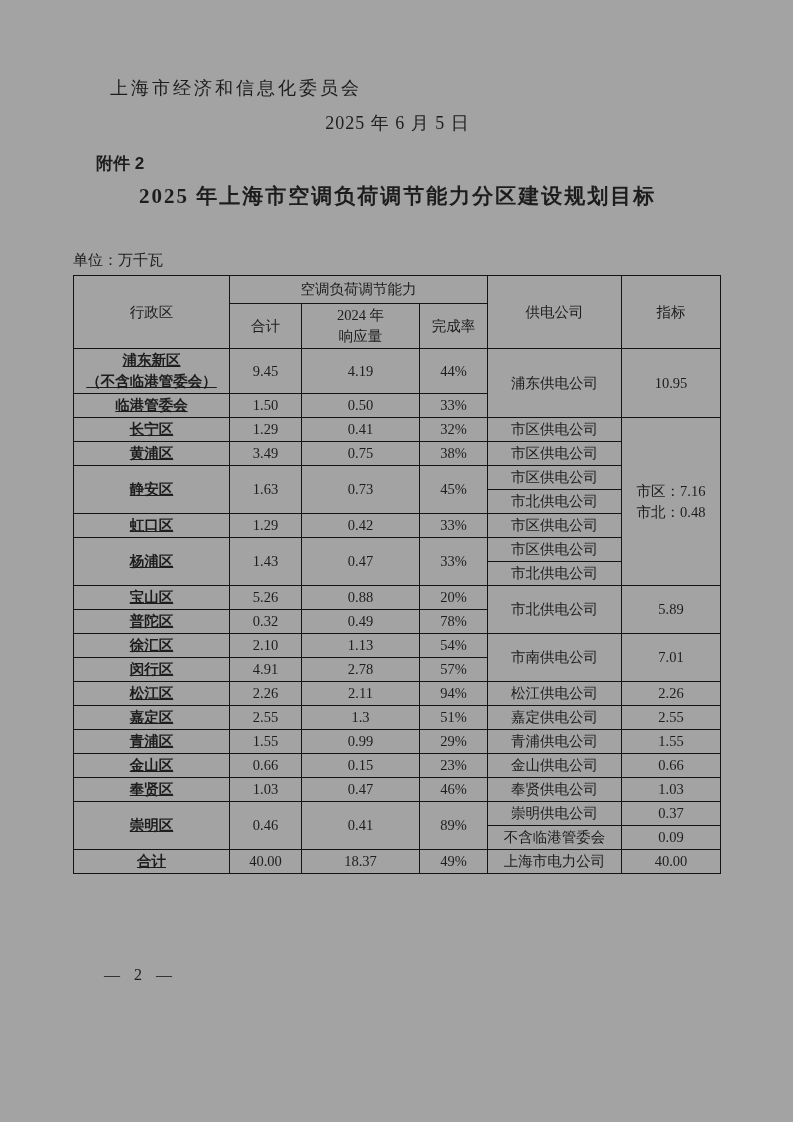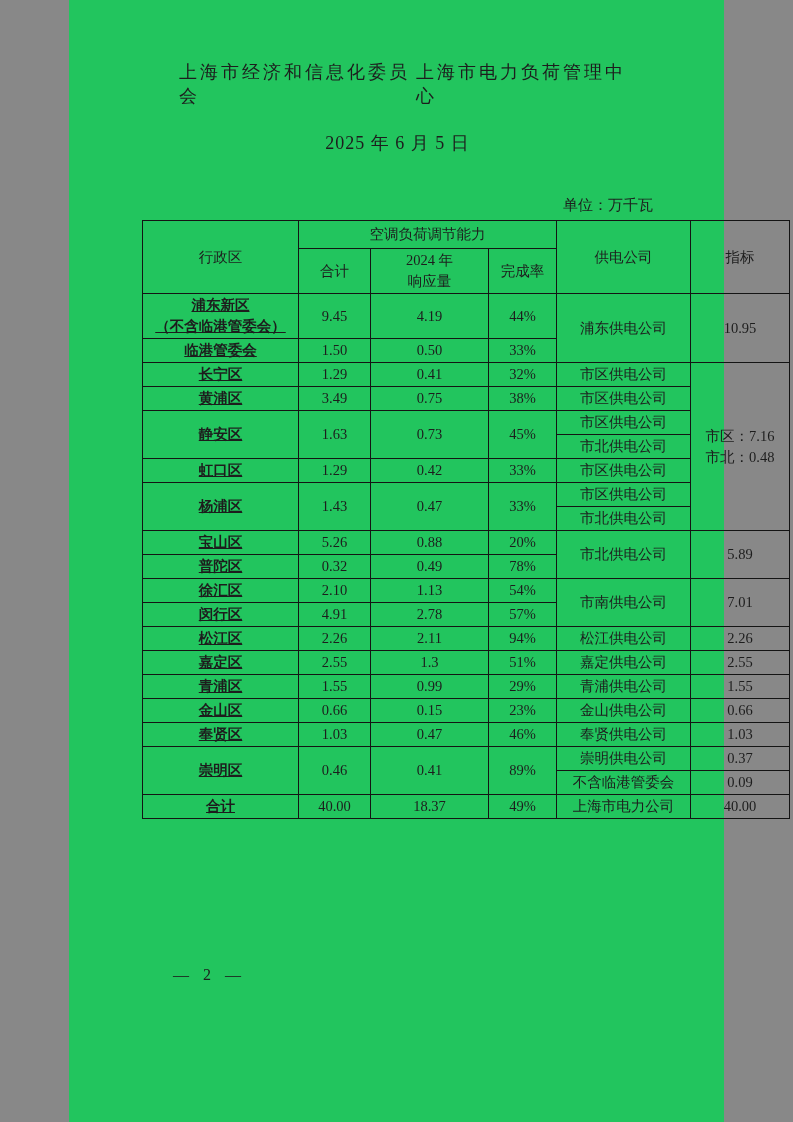--- a/index.html
+++ b/index.html
@@ -1,29 +1,29 @@
 <!DOCTYPE html>
 <html><head>
 <meta charset="utf-8">
 <style>
   html,body{margin:0;padding:0;background:#888;}
   .page{
-    width:655px;height:1122px;background:#22c55e;margin:0 auto;
+    width:793px;height:1122px;background:#a3a3a3;margin:0 auto;
     position:relative;box-sizing:border-box;
-    padding:60px 71px 0 73px;
+    padding:76px 71px 0 73px;
     font-family:"Liberation Serif","DejaVu Serif",serif;
     color:#1d1d1d;
   }
   .org-line{display:flex;justify-content:space-between;font-size:18px;letter-spacing:3px;}
   .org-line .org-left{margin-left:37px;}
   .org-line .org-right{margin-right:20px;}
-  .date-line{text-align:center;font-size:18px;margin-top:23px;letter-spacing:1px;}
+  .date-line{text-align:center;font-size:18px;margin-top:11px;letter-spacing:1px;}
   .attachment{margin-top:17px;margin-left:23px;font-family:"Liberation Sans","DejaVu Sans",sans-serif;font-weight:bold;font-size:17px;}
   .doc-title{margin-top:7px;text-align:center;font-weight:bold;font-size:21px;letter-spacing:2px;}
-  .unit-note{margin-top:41px;text-align:right;font-size:15px;padding-right:0px;}
+  .unit-note{margin-top:41px;font-size:15px;padding-right:0px;}
   table.data{border-collapse:collapse;table-layout:fixed;width:647px;margin-top:5px;}
   table.data col.c0{width:156px;} table.data col.c1{width:72px;}
   table.data col.c2{width:118px;} table.data col.c3{width:68px;}
   table.data col.c4{width:134px;} table.data col.c5{width:99px;}
   table.data th,table.data td{
     border:1px solid #141414;text-align:center;vertical-align:middle;
     font-size:14.5px;line-height:1.45;padding:1px 2px;white-space:pre-line;
     font-weight:normal;overflow:hidden;
   }
   table.data thead th{font-weight:normal;}
@@ -34,26 +34,27 @@
   tbody tr.r-last{height:24px;}
   .page-number{position:absolute;left:104px;top:966px;font-size:16px;letter-spacing:5px;}
 </style>
 </head>
 <body>
 
 <div class="page">
 
   <div class="org-line">
     <span class="org-left">上海市经济和信息化委员会</span>
-    <span class="org-right">上海市电力负荷管理中心</span>
   </div>
 
   <div class="date-line">2025 年 6 月 5 日</div>
 
-
+  <div class="attachment">附件 2</div>
+
+  <div class="doc-title">2025 年上海市空调负荷调节能力分区建设规划目标</div>
 
   <div class="unit-note">单位：万千瓦</div>
 
   <table class="data">
     <colgroup>
       <col class="c0">
         <col class="c1">
         <col class="c2">
         <col class="c3">
         <col class="c4">

